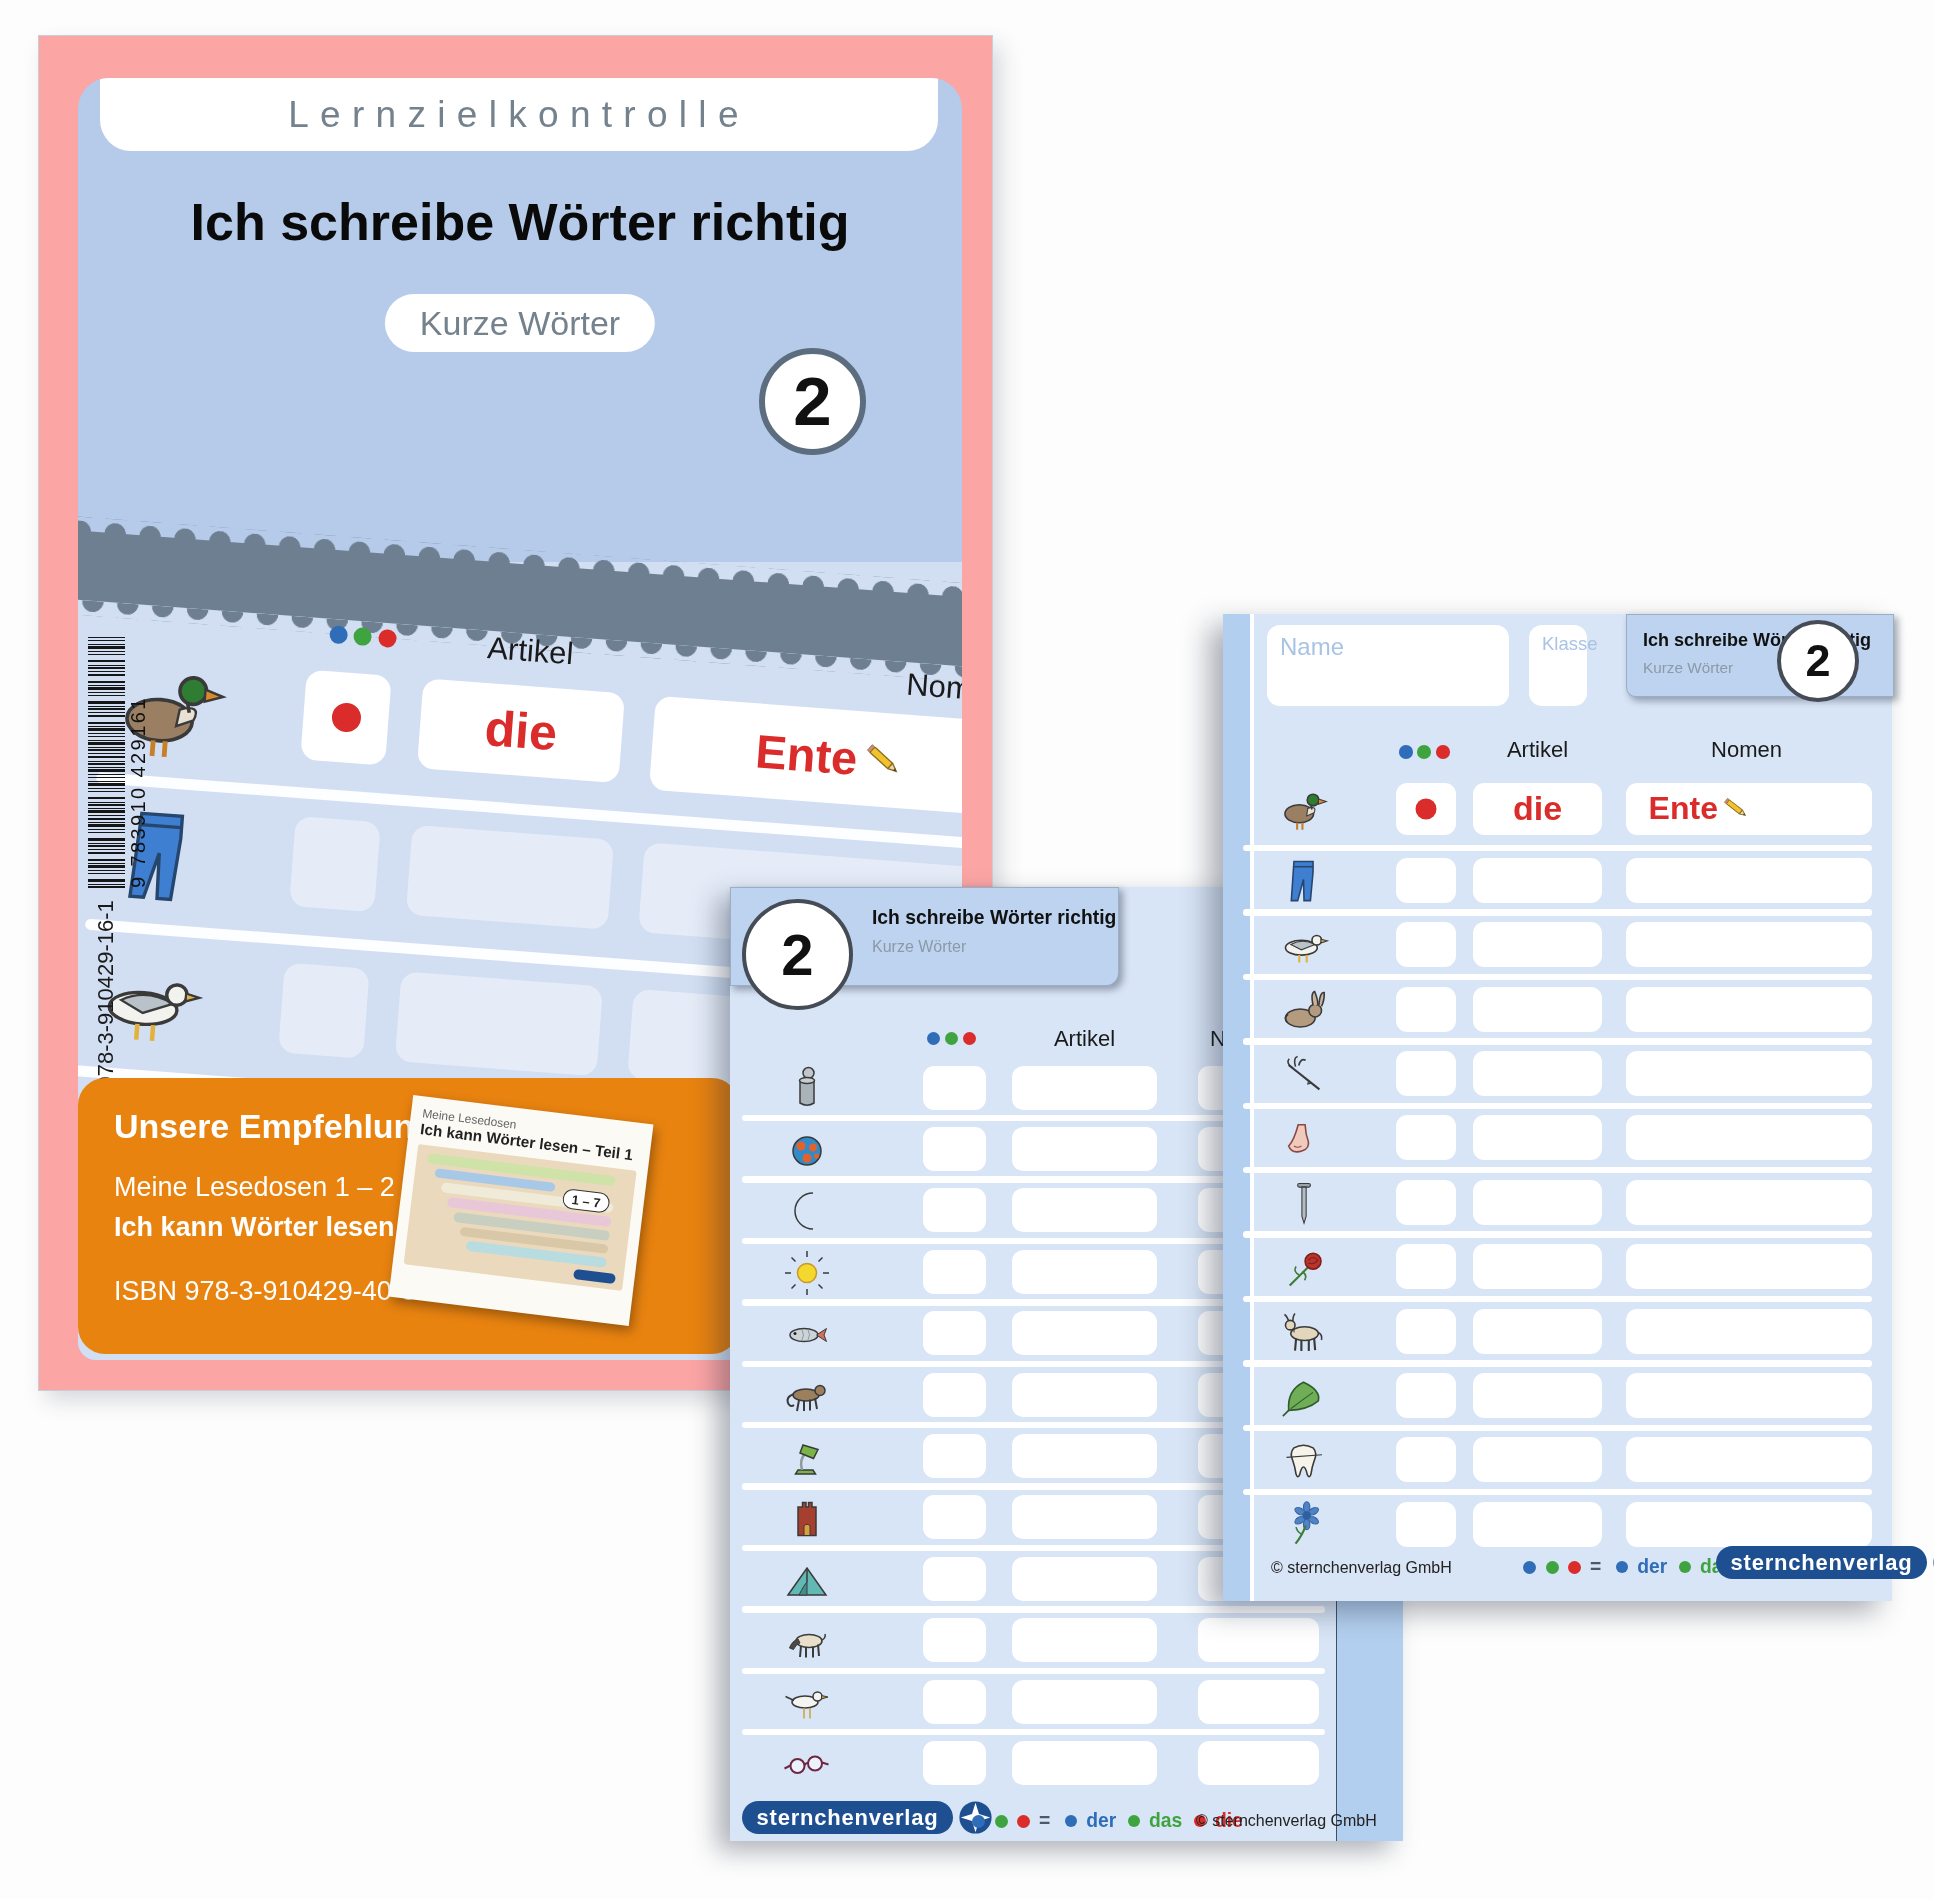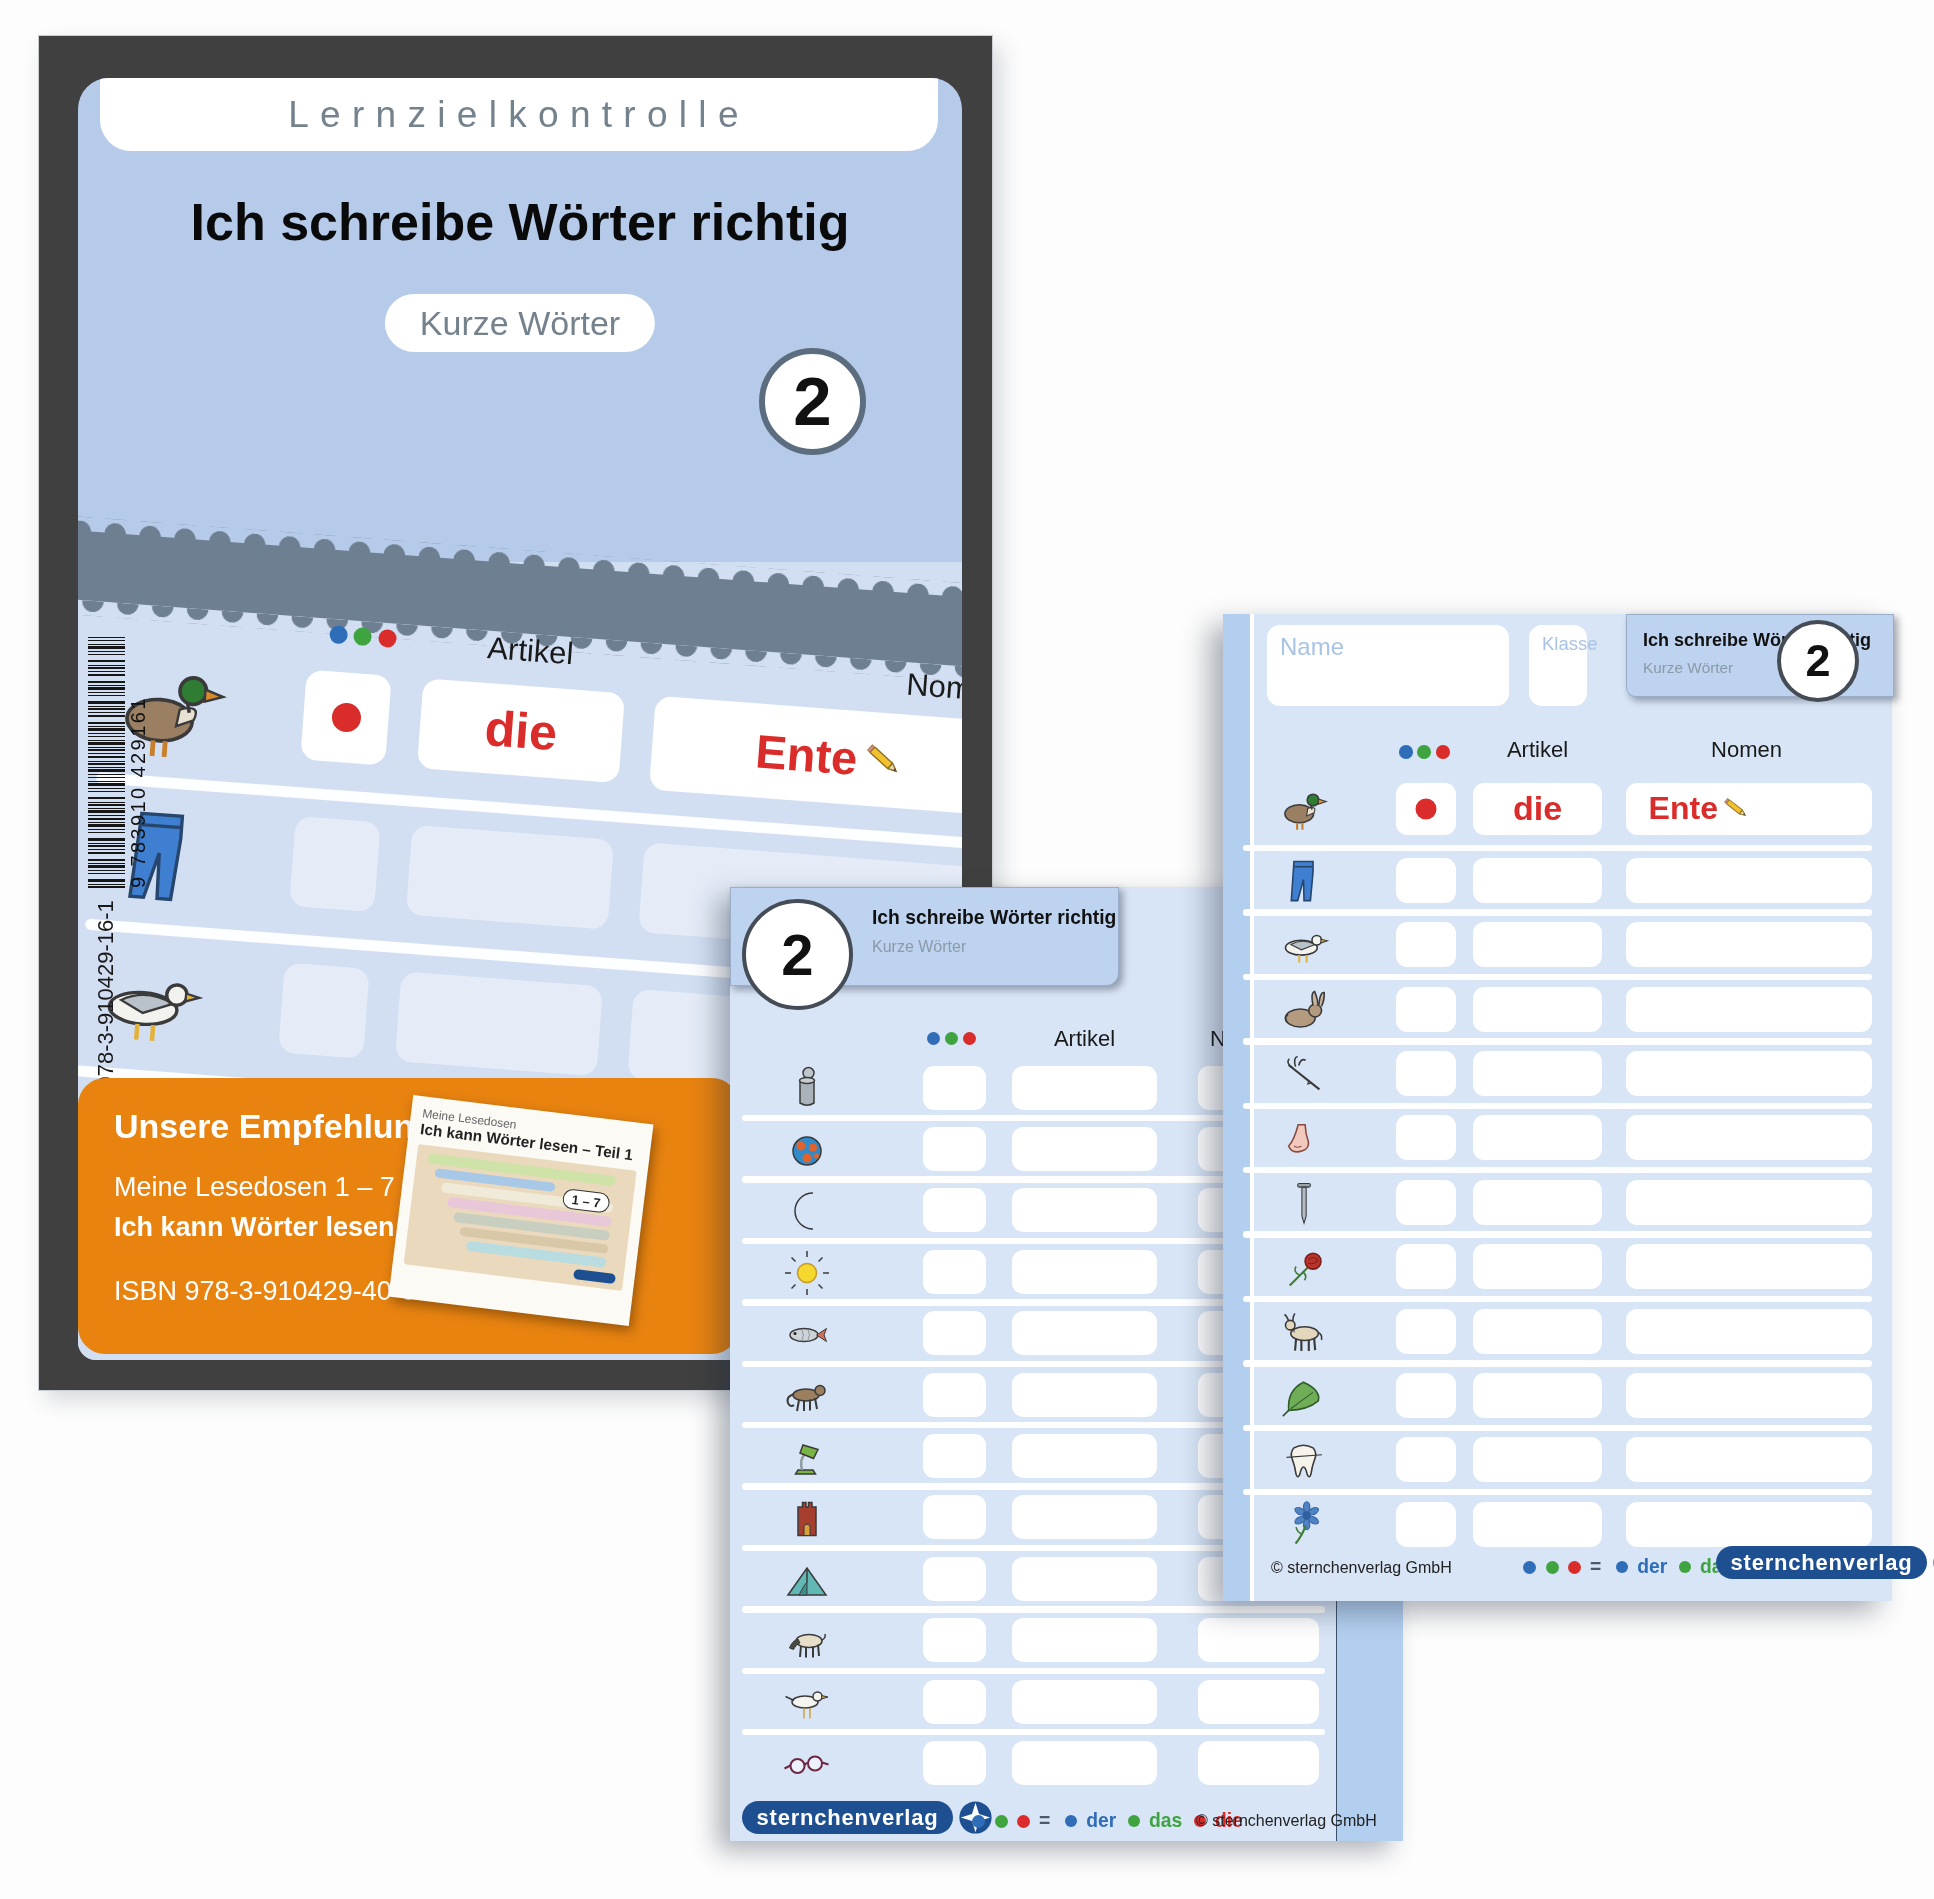--- a/index.html
+++ b/index.html
@@ -1,19 +1,19 @@
 <!DOCTYPE html>
 <html style="--accent-red: #da2c2a; --accent-blue: #2f6db8; --accent-green: #3fa43f; --page-blue: #d8e5f6; --header-blue: #bdd3ef; --strip-blue: #b3cfef; --card-blue: #b5cbe9; --cover-lower: #d2dff3; --band-gray: #6f7f92; --orange: #e88310; --logo-navy: #1d4f91;font-size:13px"><head>
 <meta charset="utf-8">
 <style>
   html,body{margin:0;padding:0;background:#fdfdfd;}
   #stage{position:relative;width:1935px;height:1900px;overflow:hidden;
          font-family:"Liberation Sans",sans-serif;color:#111;}
   
-  .cover{position:absolute;left:38px;top:35px;width:953px;height:1354px;background:#404040;
+  .cover{position:absolute;left:38px;top:35px;width:953px;height:1354px;background:#fca5a5;
          border:0.8px solid #c9ced4;box-shadow:8px 9.7px 21px rgba(40,50,70,.18);z-index:1;}
   .card{position:absolute;left:39px;top:42px;width:884px;height:1282px;background:var(--card-blue);
         border-radius:31px 31px 18px 18px;overflow:hidden;}
   .tab{position:absolute;left:22px;top:0;width:838px;height:73px;background:#fff;
        border-radius:0 0 31px 31px;text-align:center;line-height:74px;
        color:#74828e;font-size:37px;letter-spacing:11.3px;font-weight:500;}
   .cover-title{position:absolute;left:0;top:114px;width:100%;text-align:center;
        font-size:52px;font-weight:bold;color:#0a0a0a;margin:0;}
   .pill{position:absolute;left:50%;top:216px;transform:translateX(-50%);background:#fff;
        border-radius:32px;padding:9.7px 35px;color:#74828e;font-size:34px;white-space:nowrap;}
@@ -194,21 +194,21 @@
 
       <div class="vwrap" style="left:9.7px;top:810px;width:252px">
         <div class="bars"></div>
         <div style="font-size:20px;letter-spacing:2.4px;color:#111;margin-top:1.6px">9 783910 429161</div>
       </div>
       <div class="vtext" style="left:14.5px;top:1068px">ISBN 978-3-910429-16-1</div>
       <div class="vtext" style="left:14.5px;top:1253px">Auflage 2025</div>
 
       <div class="orange">
         <div class="h">Unsere Empfehlung:</div>
-        <div class="l1">Meine Lesedosen 1 – 7</div>
+        <div class="l1">Meine Lesedosen 1 – 2</div>
         <div class="l2">Ich kann Wörter lesen – Teil 1</div>
         <div class="ib">ISBN 978-3-910429-40-6</div>
         <div class="thumb">
           <div class="brand">Meine Lesedosen</div>
           <div class="ttl">Ich kann Wörter lesen – Teil 1</div>
           <div class="stripes">
             <div class="stripe" style="background:#cfe3a8;margin-left:4.8px;width:189px"></div>
             <div class="stripe" style="background:#a8c8e8;margin-left:13px;width:121px"></div>
             <div class="stripe" style="background:#f0ead8;margin-left:21px;width:173px"></div>
             <div class="stripe" style="background:#e8c8d8;margin-left:29px;width:165px"></div>

